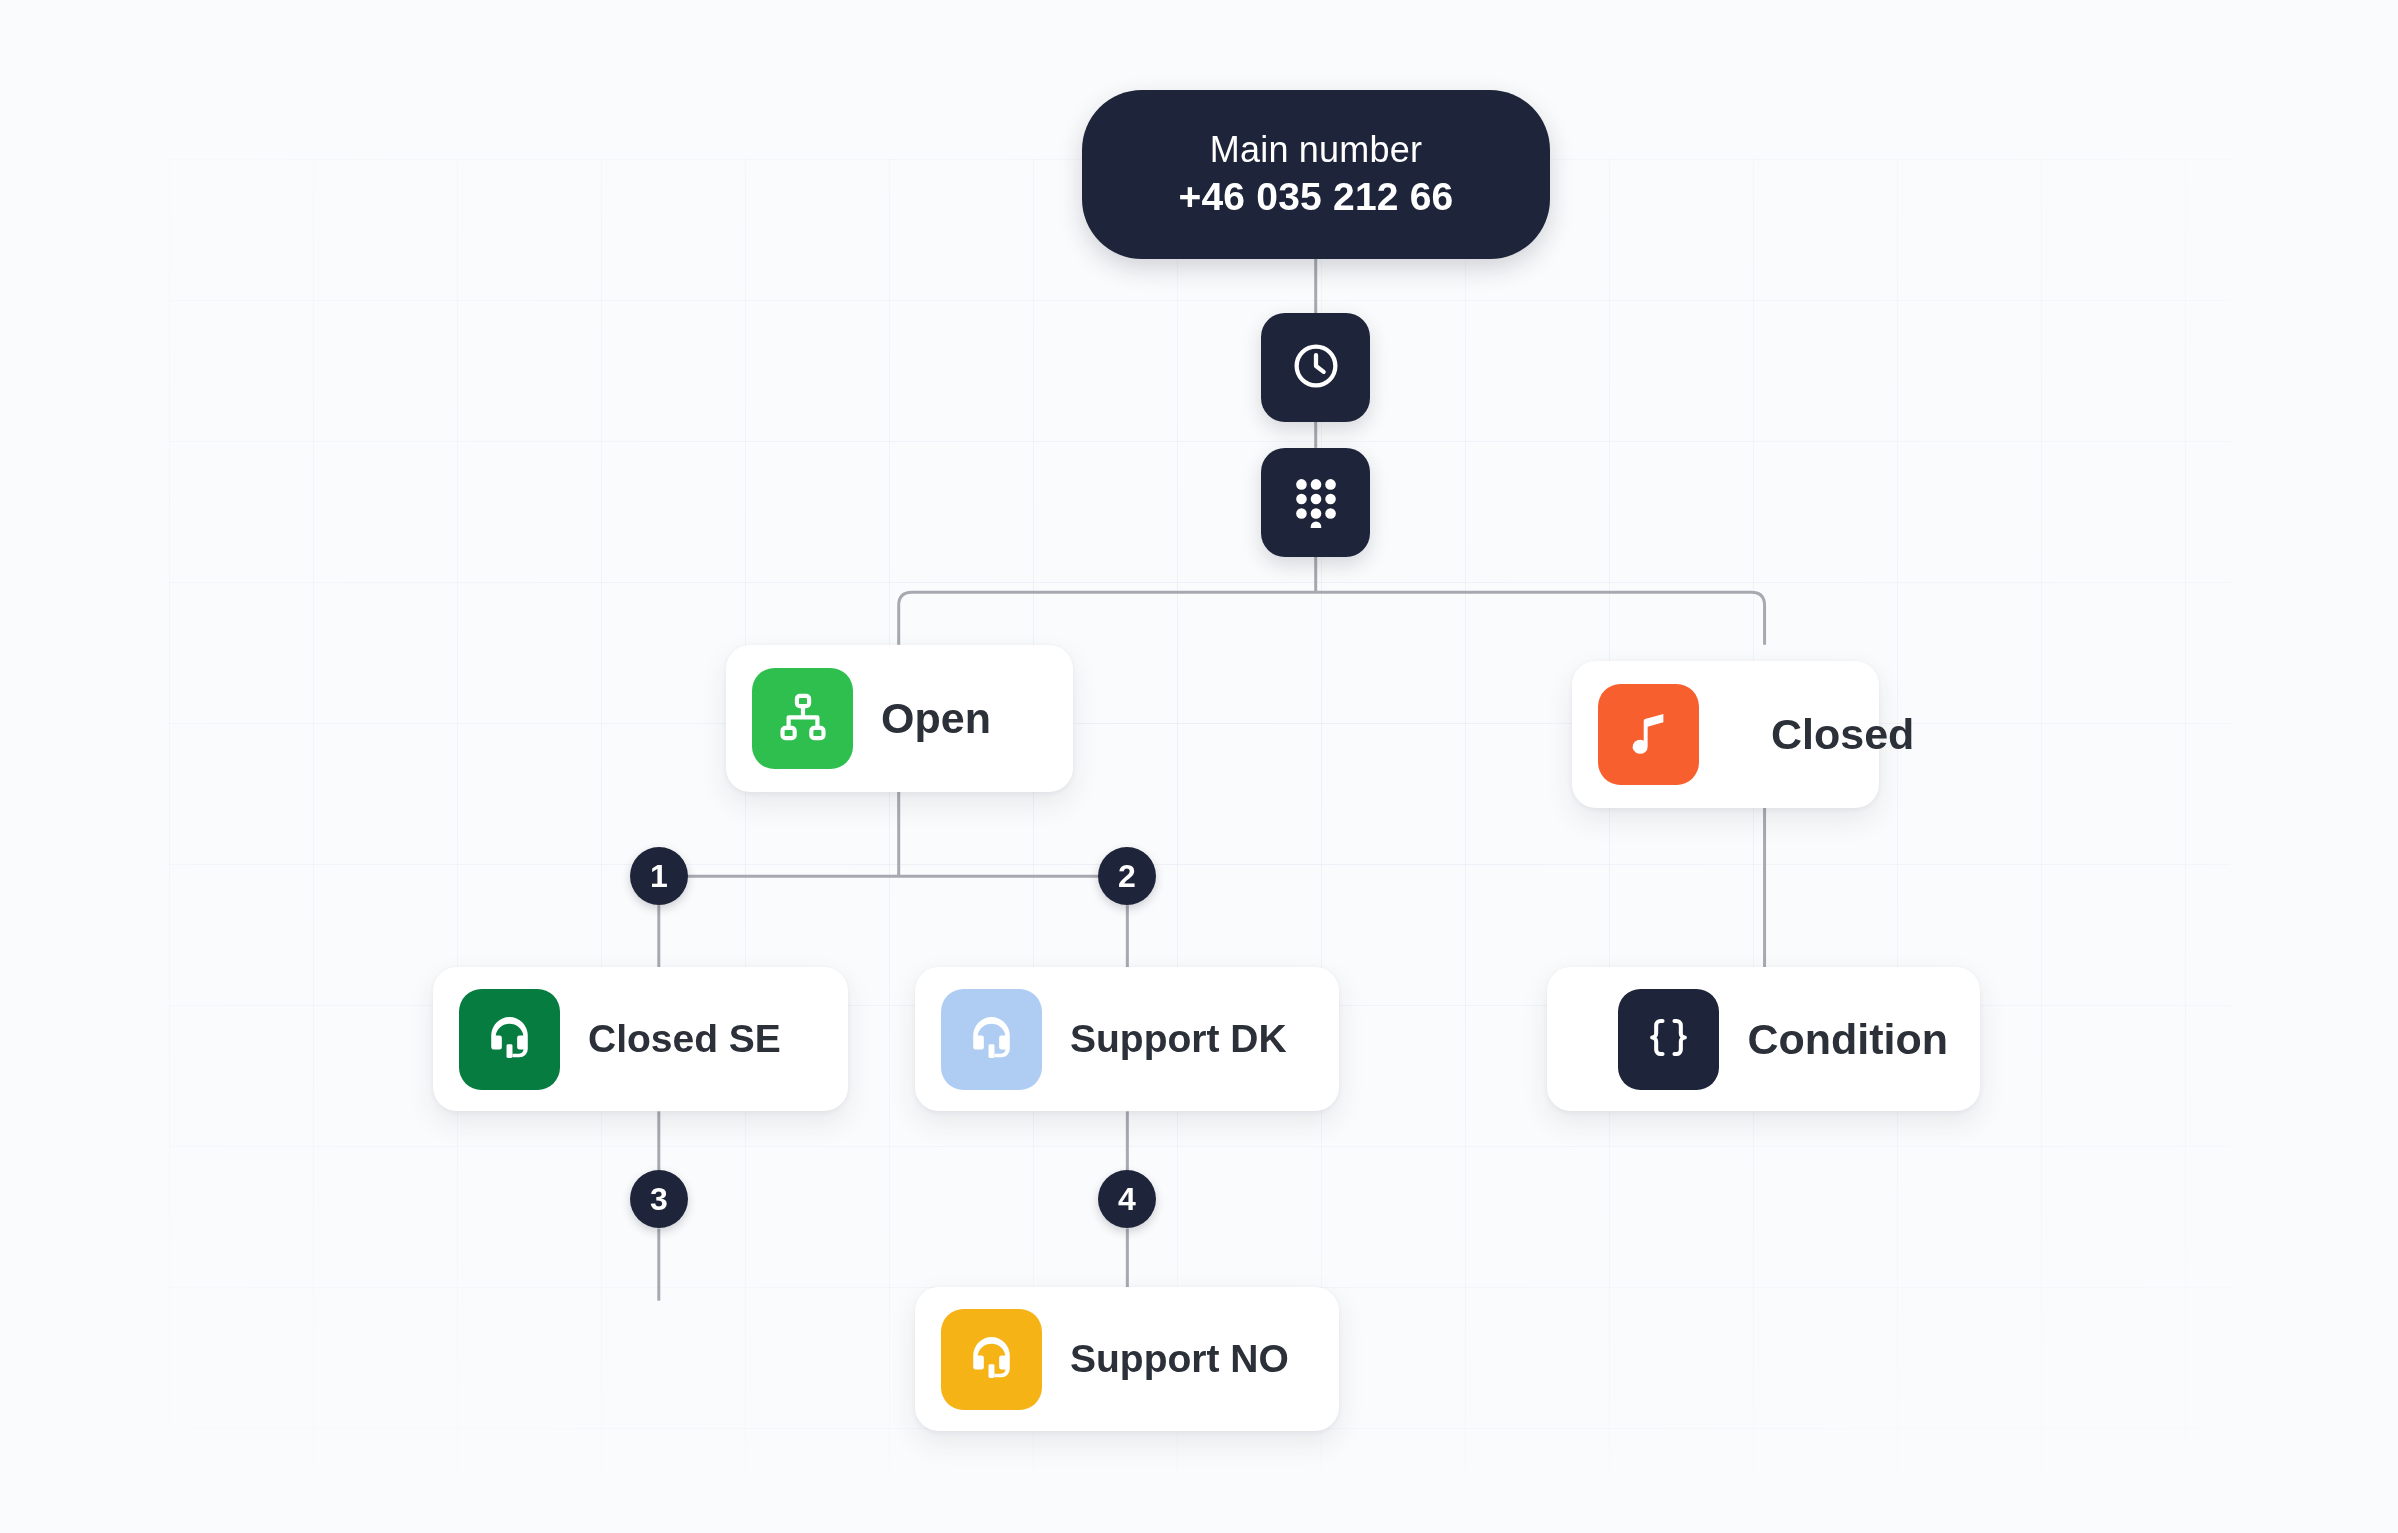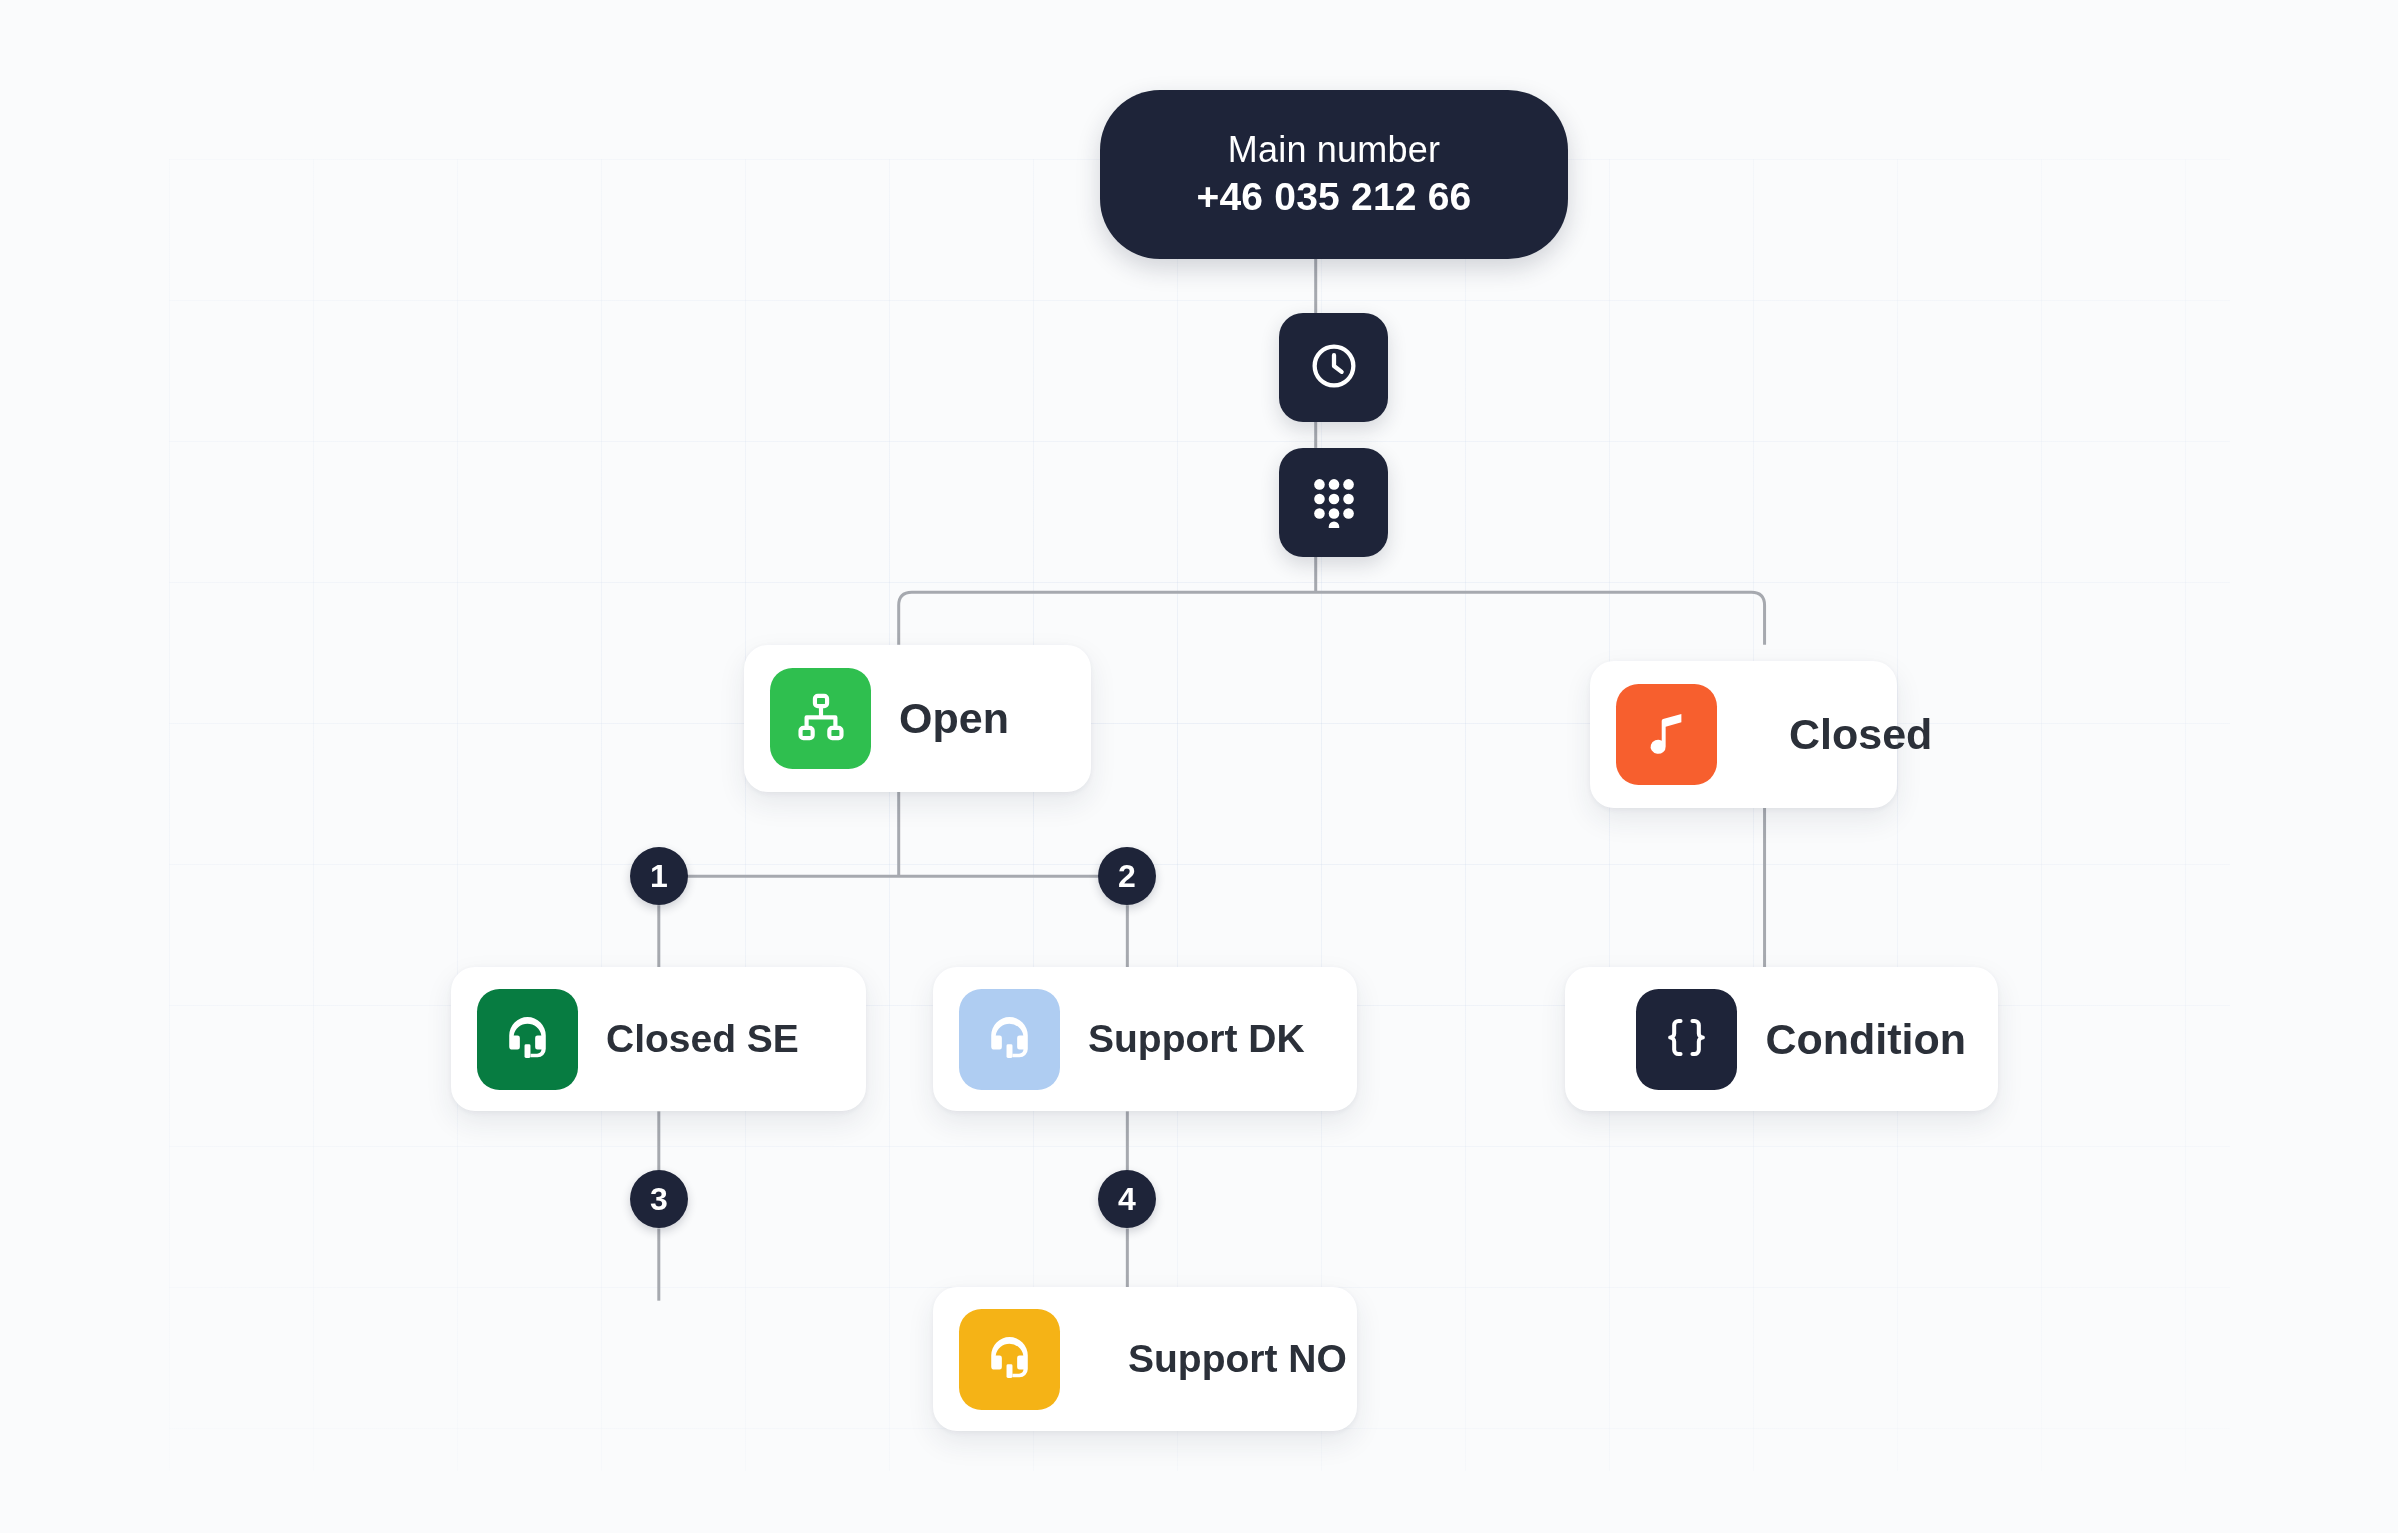--- a/index.html
+++ b/index.html
@@ -37,21 +37,21 @@
   }
   
   #wires {
     position: absolute;
     left: 0; top: 0;
     width: 2399px;
     height: 1534px;
     pointer-events: none;
   }
   
-  .node { position: absolute; margin-left: 18px; }
+  .node { position: absolute; }
 
   .pill {
     display: flex;
     flex-direction: column;
     align-items: center;
     justify-content: center;
     background: #1e2439;
     border-radius: 60px;
     color: #ffffff;
     box-shadow: 0 9.4px 24px rgba(30,36,57,0.18);
@@ -270,21 +270,21 @@
         <svg width="51" height="51" viewBox="0 0 24 24" fill="none" stroke="#ffffff" stroke-width="1.9" stroke-linecap="round" stroke-linejoin="round">
           <path d="M9.2 4.2 H8.2 A2 2 0 0 0 6.2 6.2 V10.1 A1.9 1.9 0 0 1 4.3 12 A1.9 1.9 0 0 1 6.2 13.9 V17.8 A2 2 0 0 0 8.2 19.8 H9.2"></path>
           <path d="M14.8 4.2 H15.8 A2 2 0 0 1 17.8 6.2 V10.1 A1.9 1.9 0 0 0 19.7 12 A1.9 1.9 0 0 0 17.8 13.9 V17.8 A2 2 0 0 1 15.8 19.8 H14.8"></path>
         </svg>
       </span>
     </div>
     <div class="label">Condition</div>
   </div>
 
 
-  <div class="node card" style="left:915px; top:1287px; width:424px; height:144px;gap:40px;">
+  <div class="node card" style="left:915px; top:1287px; width:424px; height:144px;">
     <div class="tile" style="background:#f5b316;">
       <span>
         <svg width="51" height="51" viewBox="0 0 24 24" fill="#ffffff">
           <path d="M12 2.4 A8.6 8.6 0 0 0 3.4 11 L3.4 16.2 A1.5 1.5 0 0 0 4.9 17.7 L7.3 17.7
                    A1.1 1.1 0 0 0 8.4 16.6 L8.4 12.1 A1.1 1.1 0 0 0 7.3 11 L5.5 11
                    A6.6 6.6 0 0 1 18.5 11 L16.7 11 A1.1 1.1 0 0 0 15.6 12.1 L15.6 16.6
                    A1.1 1.1 0 0 0 16.7 17.7 L18.6 17.7 A2.2 2.2 0 0 1 16.5 19.6 L13.4 19.6
                    L13.4 21.3 L16.5 21.3 A3.9 3.9 0 0 0 20.6 17.3 L20.6 11 A8.6 8.6 0 0 0 12 2.4 Z"></path>
           <rect x="10.6" y="15.2" width="2.8" height="6.4" rx="0.7"></rect>
         </svg>

